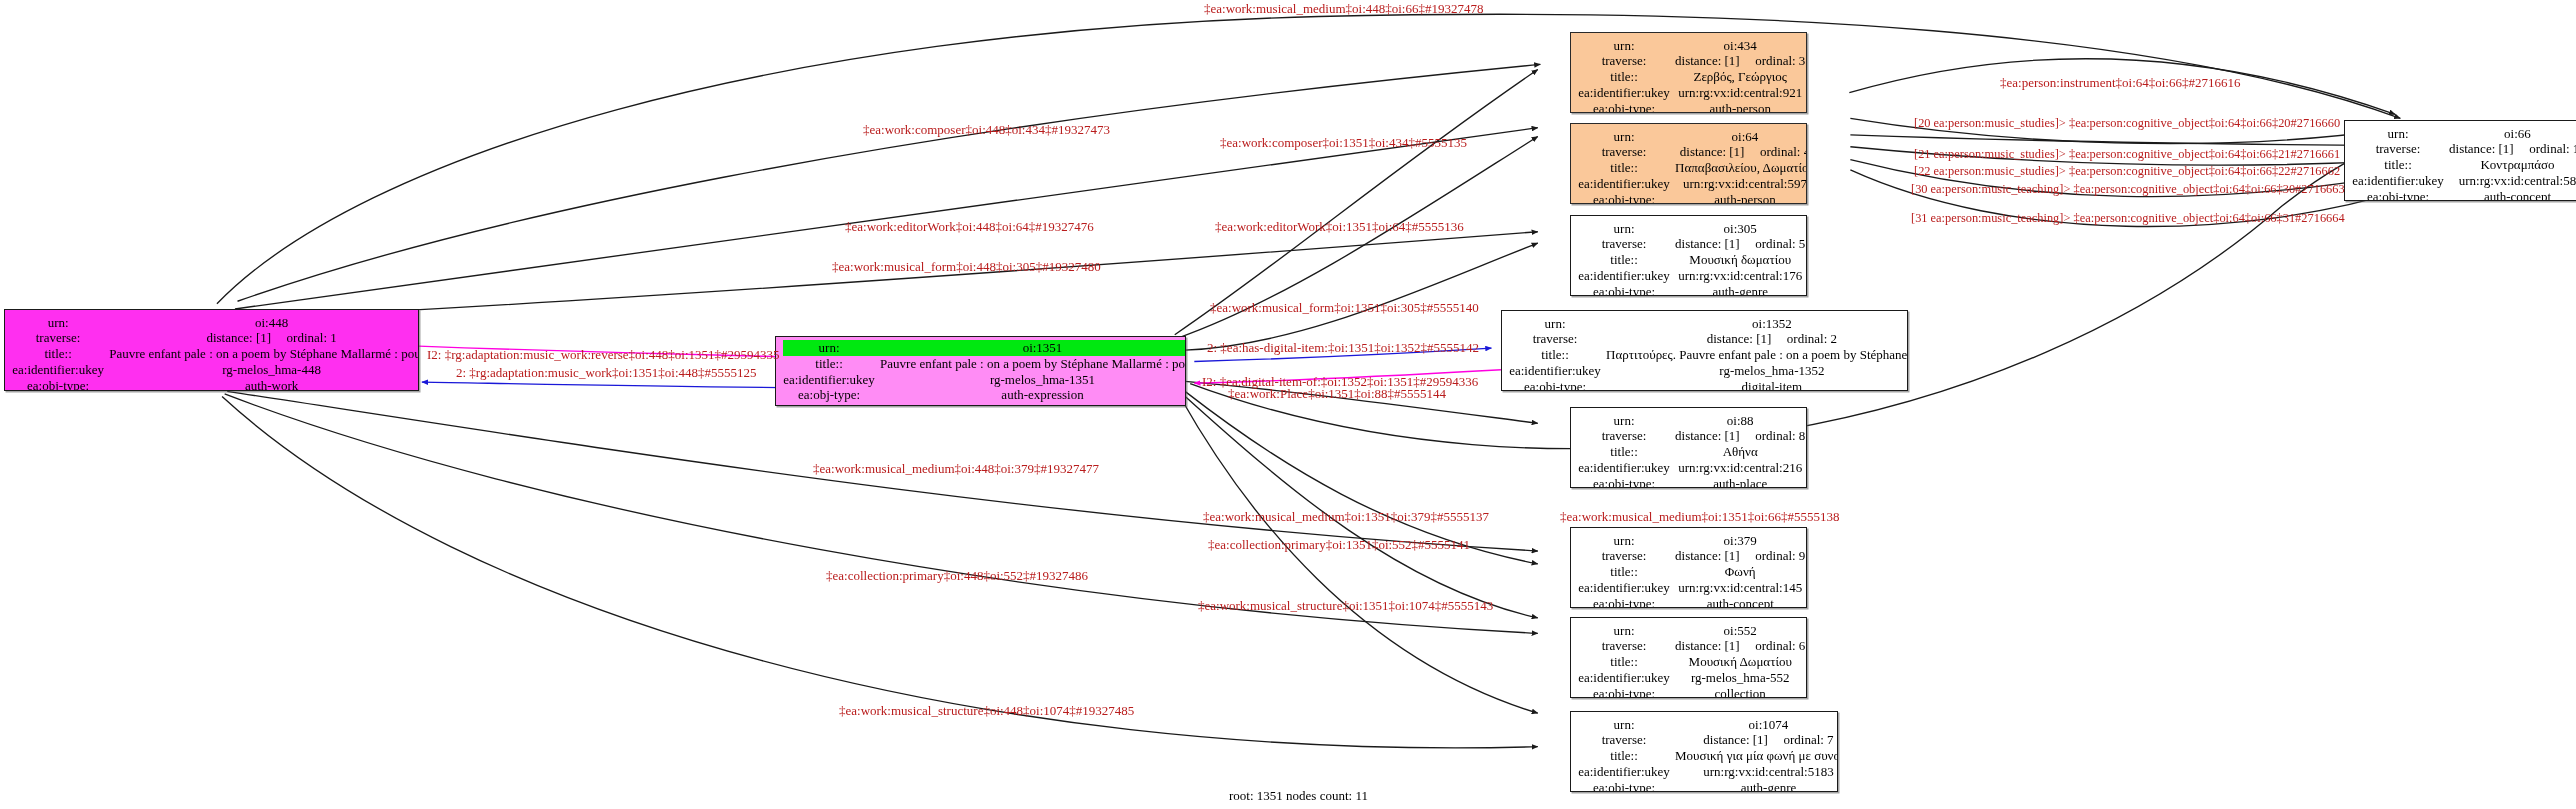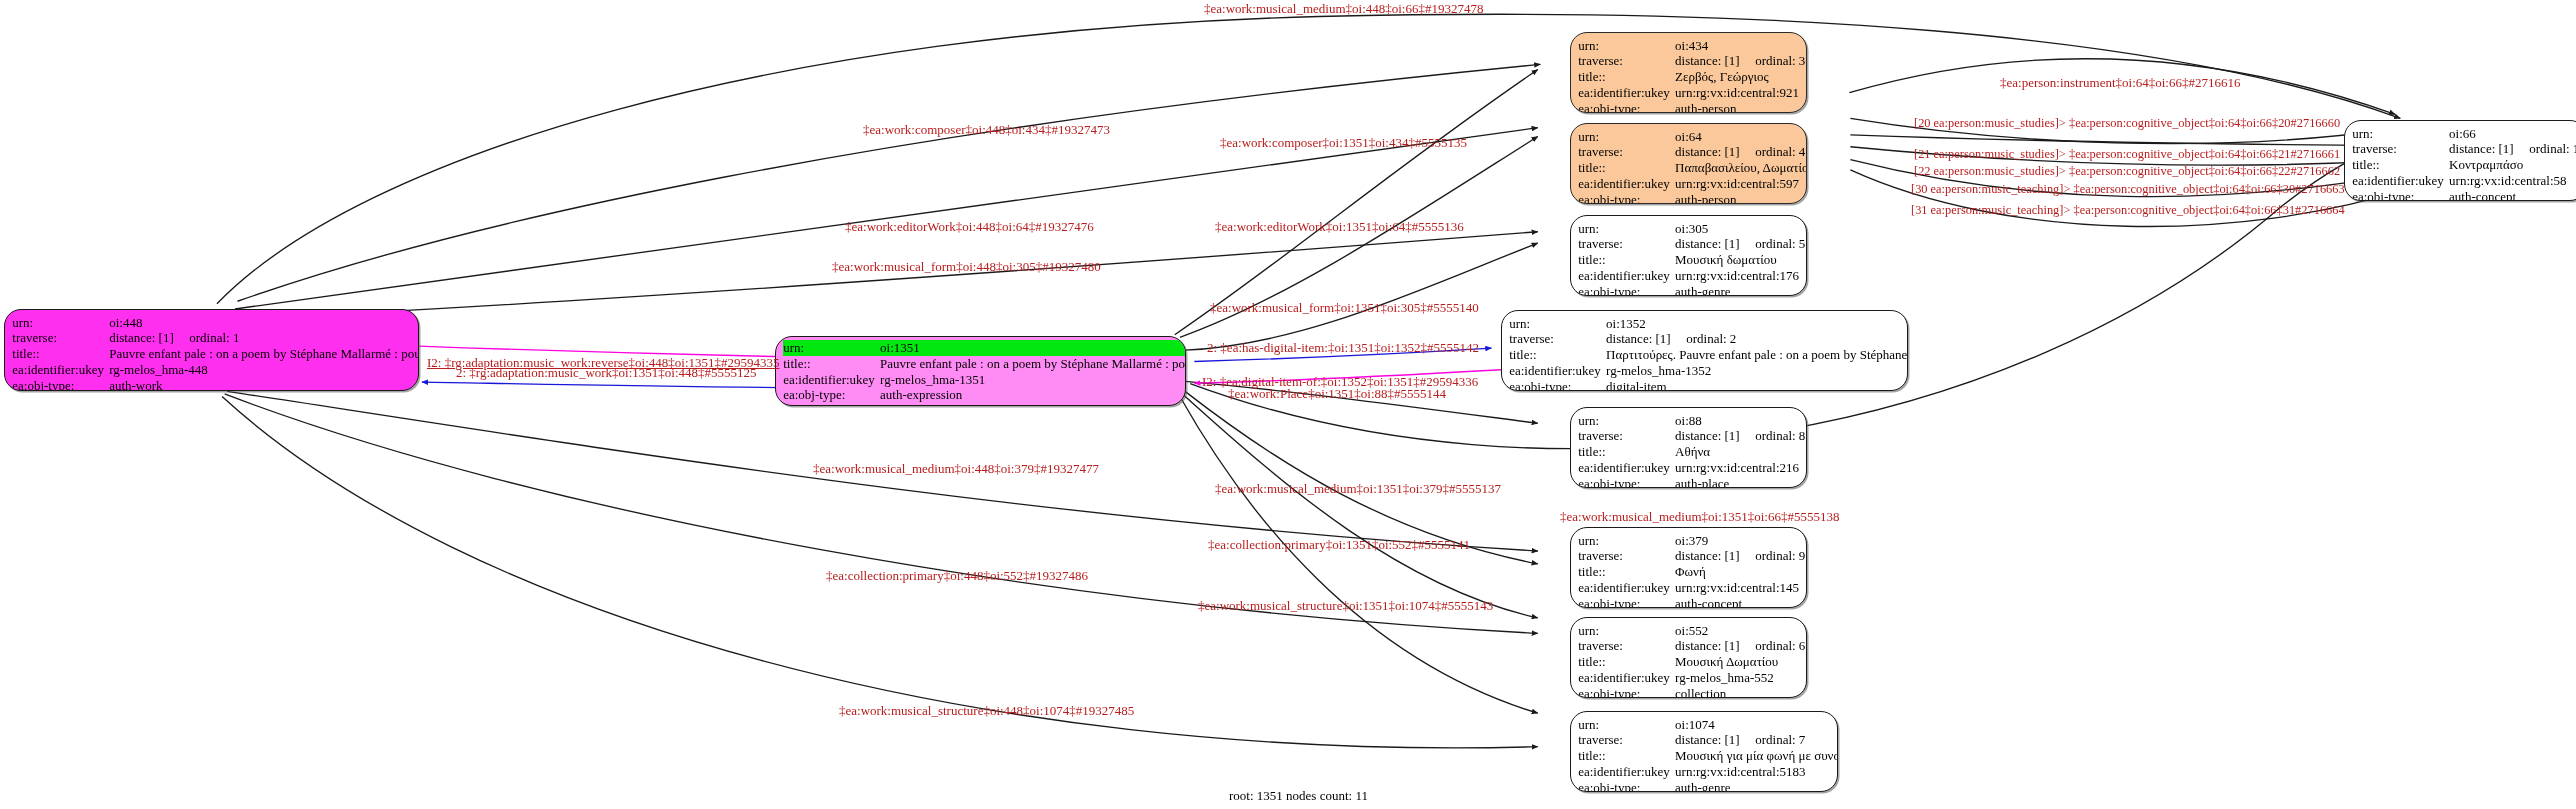--- a/index.html
+++ b/index.html
@@ -21,25 +21,26 @@
     position: absolute;
     left: 0; top: 0;
     width: 2591px;
     height: 809px;
     pointer-events: none;
   }
   .node {
     position: absolute;
     box-sizing: border-box;
     border: 1px solid #1a1a1a;
-    border-radius: 17px;
+    border-radius: 0;
     background: #ffffff;
     box-shadow: 1.5px 1.5px 0px rgba(90,90,90,0.55);
     padding: 4.6px 8.2px 4.6px 7.2px;
     overflow: hidden;
+    text-align: center;
   }
   .node.work    { background:#ff2ff0; border-color:#1a1a1a; }
   .node.expr    { background:#ff8cf5; border-color:#1a1a1a; }
   .node.person  { background:#fac89a; border-color:#2a2a2a; }
   .node.plain   { background:#ffffff; }
   .node table {
     border-collapse: collapse;
     width: 100%;
     font-size: 13px;
     line-height: 1.06;
@@ -457,33 +458,33 @@
   </div>
 
   <div class="edge-label" style="left:1204px; top:2.1px;">‡ea:work:musical_medium‡oi:448‡oi:66‡#19327478</div>
   <div class="edge-label" style="left:2000px; top:76px;">‡ea:person:instrument‡oi:64‡oi:66‡#2716616</div>
   <div class="edge-label" style="left:863px; top:123px;">‡ea:work:composer‡oi:448‡oi:434‡#19327473</div>
   <div class="edge-label" style="left:1220px; top:136px;">‡ea:work:composer‡oi:1351‡oi:434‡#5555135</div>
   <div class="edge-label small" style="left:1914px; top:117px;">[20 ea:person:music_studies]&gt; ‡ea:person:cognitive_object‡oi:64‡oi:66‡20#2716660</div>
   <div class="edge-label small" style="left:1914px; top:148px;">[21 ea:person:music_studies]&gt; ‡ea:person:cognitive_object‡oi:64‡oi:66‡21#2716661</div>
   <div class="edge-label small" style="left:1914px; top:165px;">[22 ea:person:music_studies]&gt; ‡ea:person:cognitive_object‡oi:64‡oi:66‡22#2716662</div>
   <div class="edge-label small" style="left:1911px; top:183px;">[30 ea:person:music_teaching]&gt; ‡ea:person:cognitive_object‡oi:64‡oi:66‡30#2716663</div>
-  <div class="edge-label small" style="left:1911px; top:204px;text-align:right;">[31 ea:person:music_teaching]&gt; ‡ea:person:cognitive_object‡oi:64‡oi:66‡31#2716664</div>
+  <div class="edge-label small" style="left:1911px; top:212px;text-align:right;">[31 ea:person:music_teaching]&gt; ‡ea:person:cognitive_object‡oi:64‡oi:66‡31#2716664</div>
   <div class="edge-label" style="left:845px; top:220px;">‡ea:work:editorWork‡oi:448‡oi:64‡#19327476</div>
   <div class="edge-label" style="left:1215px; top:220px;">‡ea:work:editorWork‡oi:1351‡oi:64‡#5555136</div>
   <div class="edge-label" style="left:832px; top:260px;">‡ea:work:musical_form‡oi:448‡oi:305‡#19327480</div>
   <div class="edge-label" style="left:1210px; top:301px;">‡ea:work:musical_form‡oi:1351‡oi:305‡#5555140</div>
-  <div class="edge-label" style="left:427px; top:356px;text-decoration:underline;">I2: ‡rg:adaptation:music_work:reverse‡oi:448‡oi:1351‡#29594335</div>
+  <div class="edge-label" style="left:427px; top:348px;">I2: ‡rg:adaptation:music_work:reverse‡oi:448‡oi:1351‡#29594335</div>
   <div class="edge-label" style="left:456px; top:366px;">2: ‡rg:adaptation:music_work‡oi:1351‡oi:448‡#5555125</div>
   <div class="edge-label" style="left:1207px; top:341px;">2: ‡ea:has-digital-item:‡oi:1351‡oi:1352‡#5555142</div>
   <div class="edge-label" style="left:1202px; top:366px;margin-top:9px;">I2: ‡ea:digital-item-of:‡oi:1352‡oi:1351‡#29594336</div>
   <div class="edge-label" style="left:1228px; top:387px;">‡ea:work:Place‡oi:1351‡oi:88‡#5555144</div>
   <div class="edge-label" style="left:813px; top:462px;">‡ea:work:musical_medium‡oi:448‡oi:379‡#19327477</div>
   <div class="edge-label" style="left:1560px; top:503px;margin-top:7px;">‡ea:work:musical_medium‡oi:1351‡oi:66‡#5555138</div>
-  <div class="edge-label" style="left:1203px; top:482px;margin-left:12px;">‡ea:work:musical_medium‡oi:1351‡oi:379‡#5555137</div>
+  <div class="edge-label" style="left:1203px; top:510px;">‡ea:work:musical_medium‡oi:1351‡oi:379‡#5555137</div>
   <div class="edge-label" style="left:1208px; top:538px;">‡ea:collection:primary‡oi:1351‡oi:552‡#5555141</div>
   <div class="edge-label" style="left:826px; top:569px;">‡ea:collection:primary‡oi:448‡oi:552‡#19327486</div>
   <div class="edge-label" style="left:1198px; top:599px;">‡ea:work:musical_structure‡oi:1351‡oi:1074‡#5555143</div>
   <div class="edge-label" style="left:839px; top:704px;">‡ea:work:musical_structure‡oi:448‡oi:1074‡#19327485</div>
 
   <div class="footer" style="left:1229px; top:788px;">root: 1351 nodes count: 11</div>
 
 </div>
 
 

